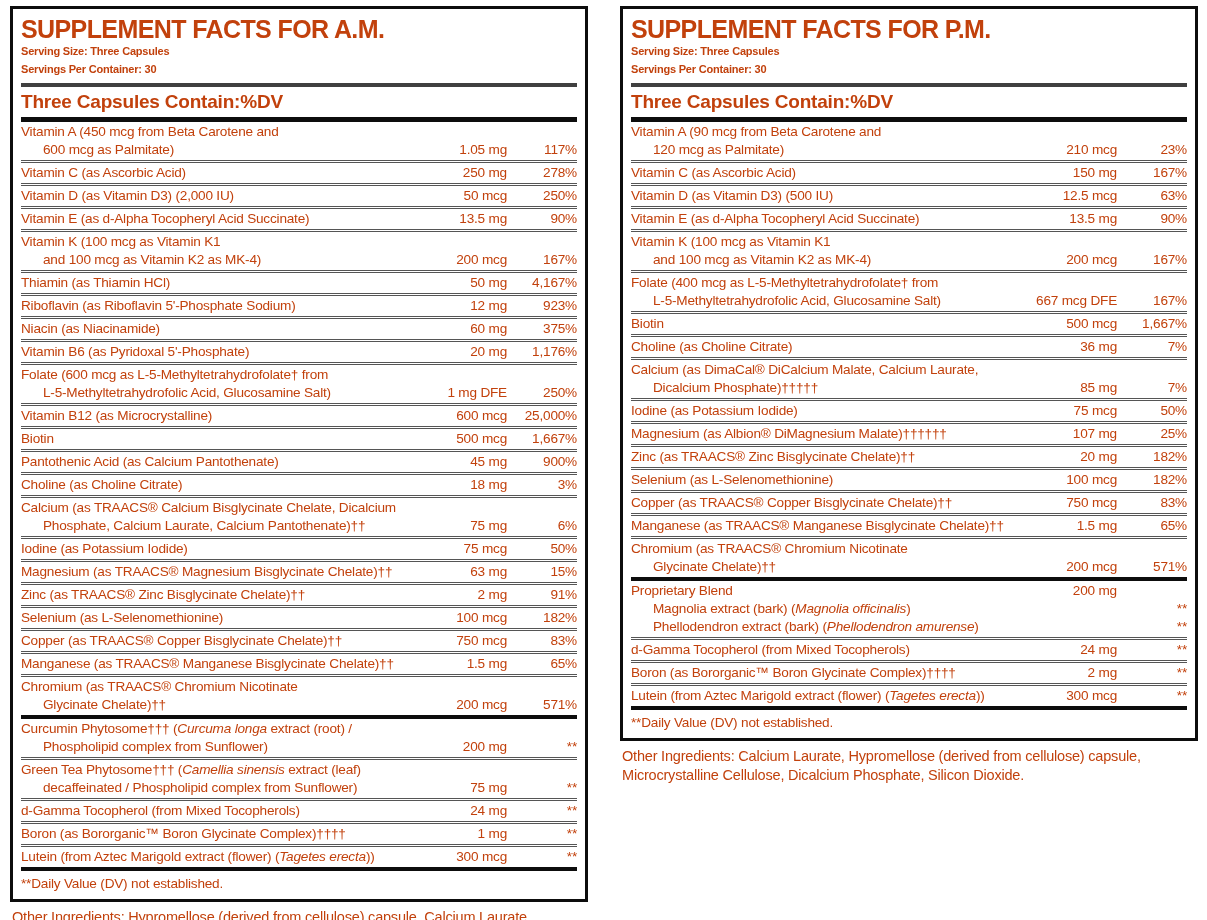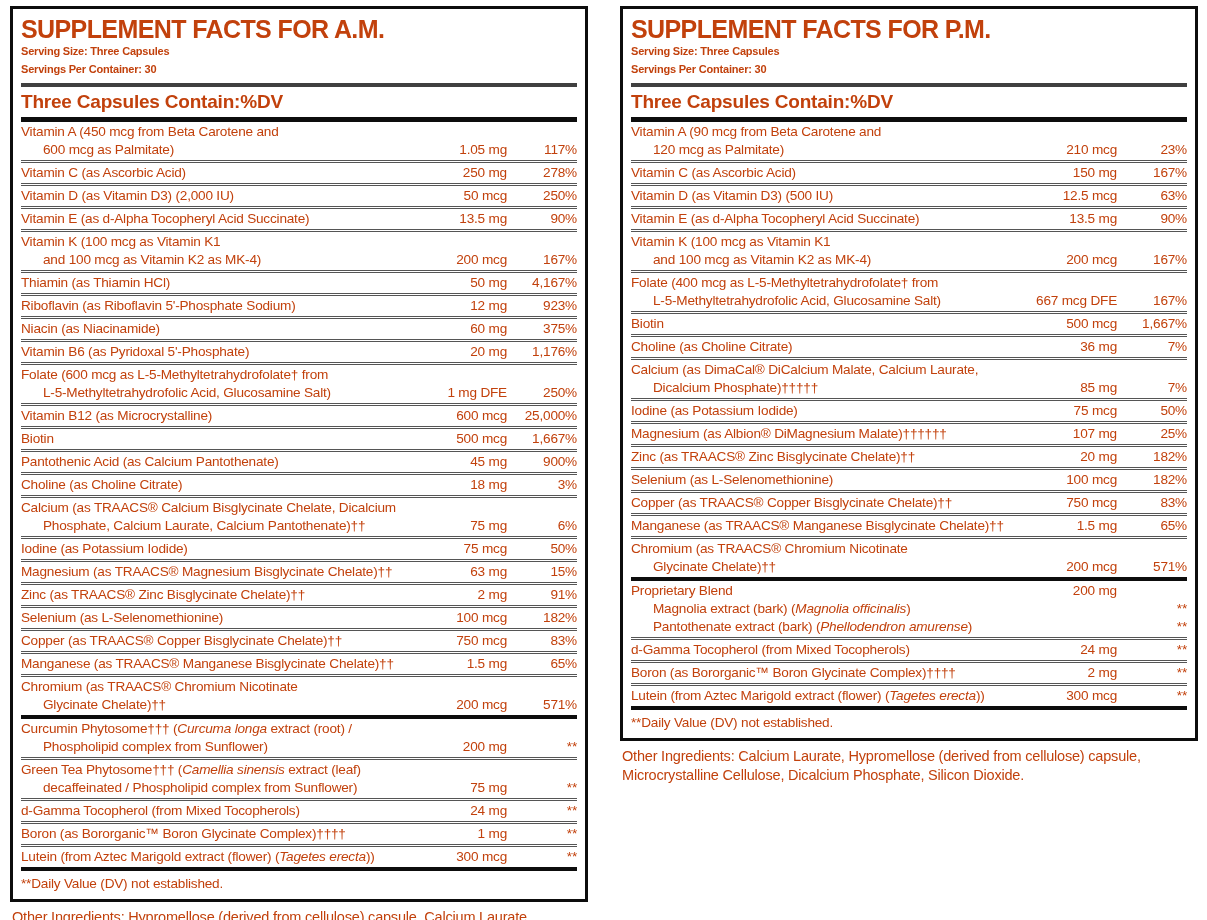--- a/index.html
+++ b/index.html
@@ -426,21 +426,21 @@
               <div class="nm"><span>Proprietary Blend</span></div>
               <div class="amt">200 mg</div>
               <div class="dv"></div>
             </div>
             <div class="line indent">
               <div class="nm"><span>Magnolia extract (bark) (</span><span style="font-style: italic;">Magnolia officinalis</span><span>)</span></div>
               <div class="amt"></div>
               <div class="dv">**</div>
             </div>
             <div class="line indent">
-              <div class="nm"><span>Pantothenate extract (bark) (</span><span style="font-style: italic;">Phellodendron amurense</span><span>)</span></div>
+              <div class="nm"><span>Phellodendron extract (bark) (</span><span style="font-style: italic;">Phellodendron amurense</span><span>)</span></div>
               <div class="amt"></div>
               <div class="dv">**</div>
             </div>
           </div>
           <div class="row">
             <div class="line">
               <div class="nm"><span>d-Gamma Tocopherol (from Mixed Tocopherols)</span></div>
               <div class="amt">24 mg</div>
               <div class="dv">**</div>
             </div>

